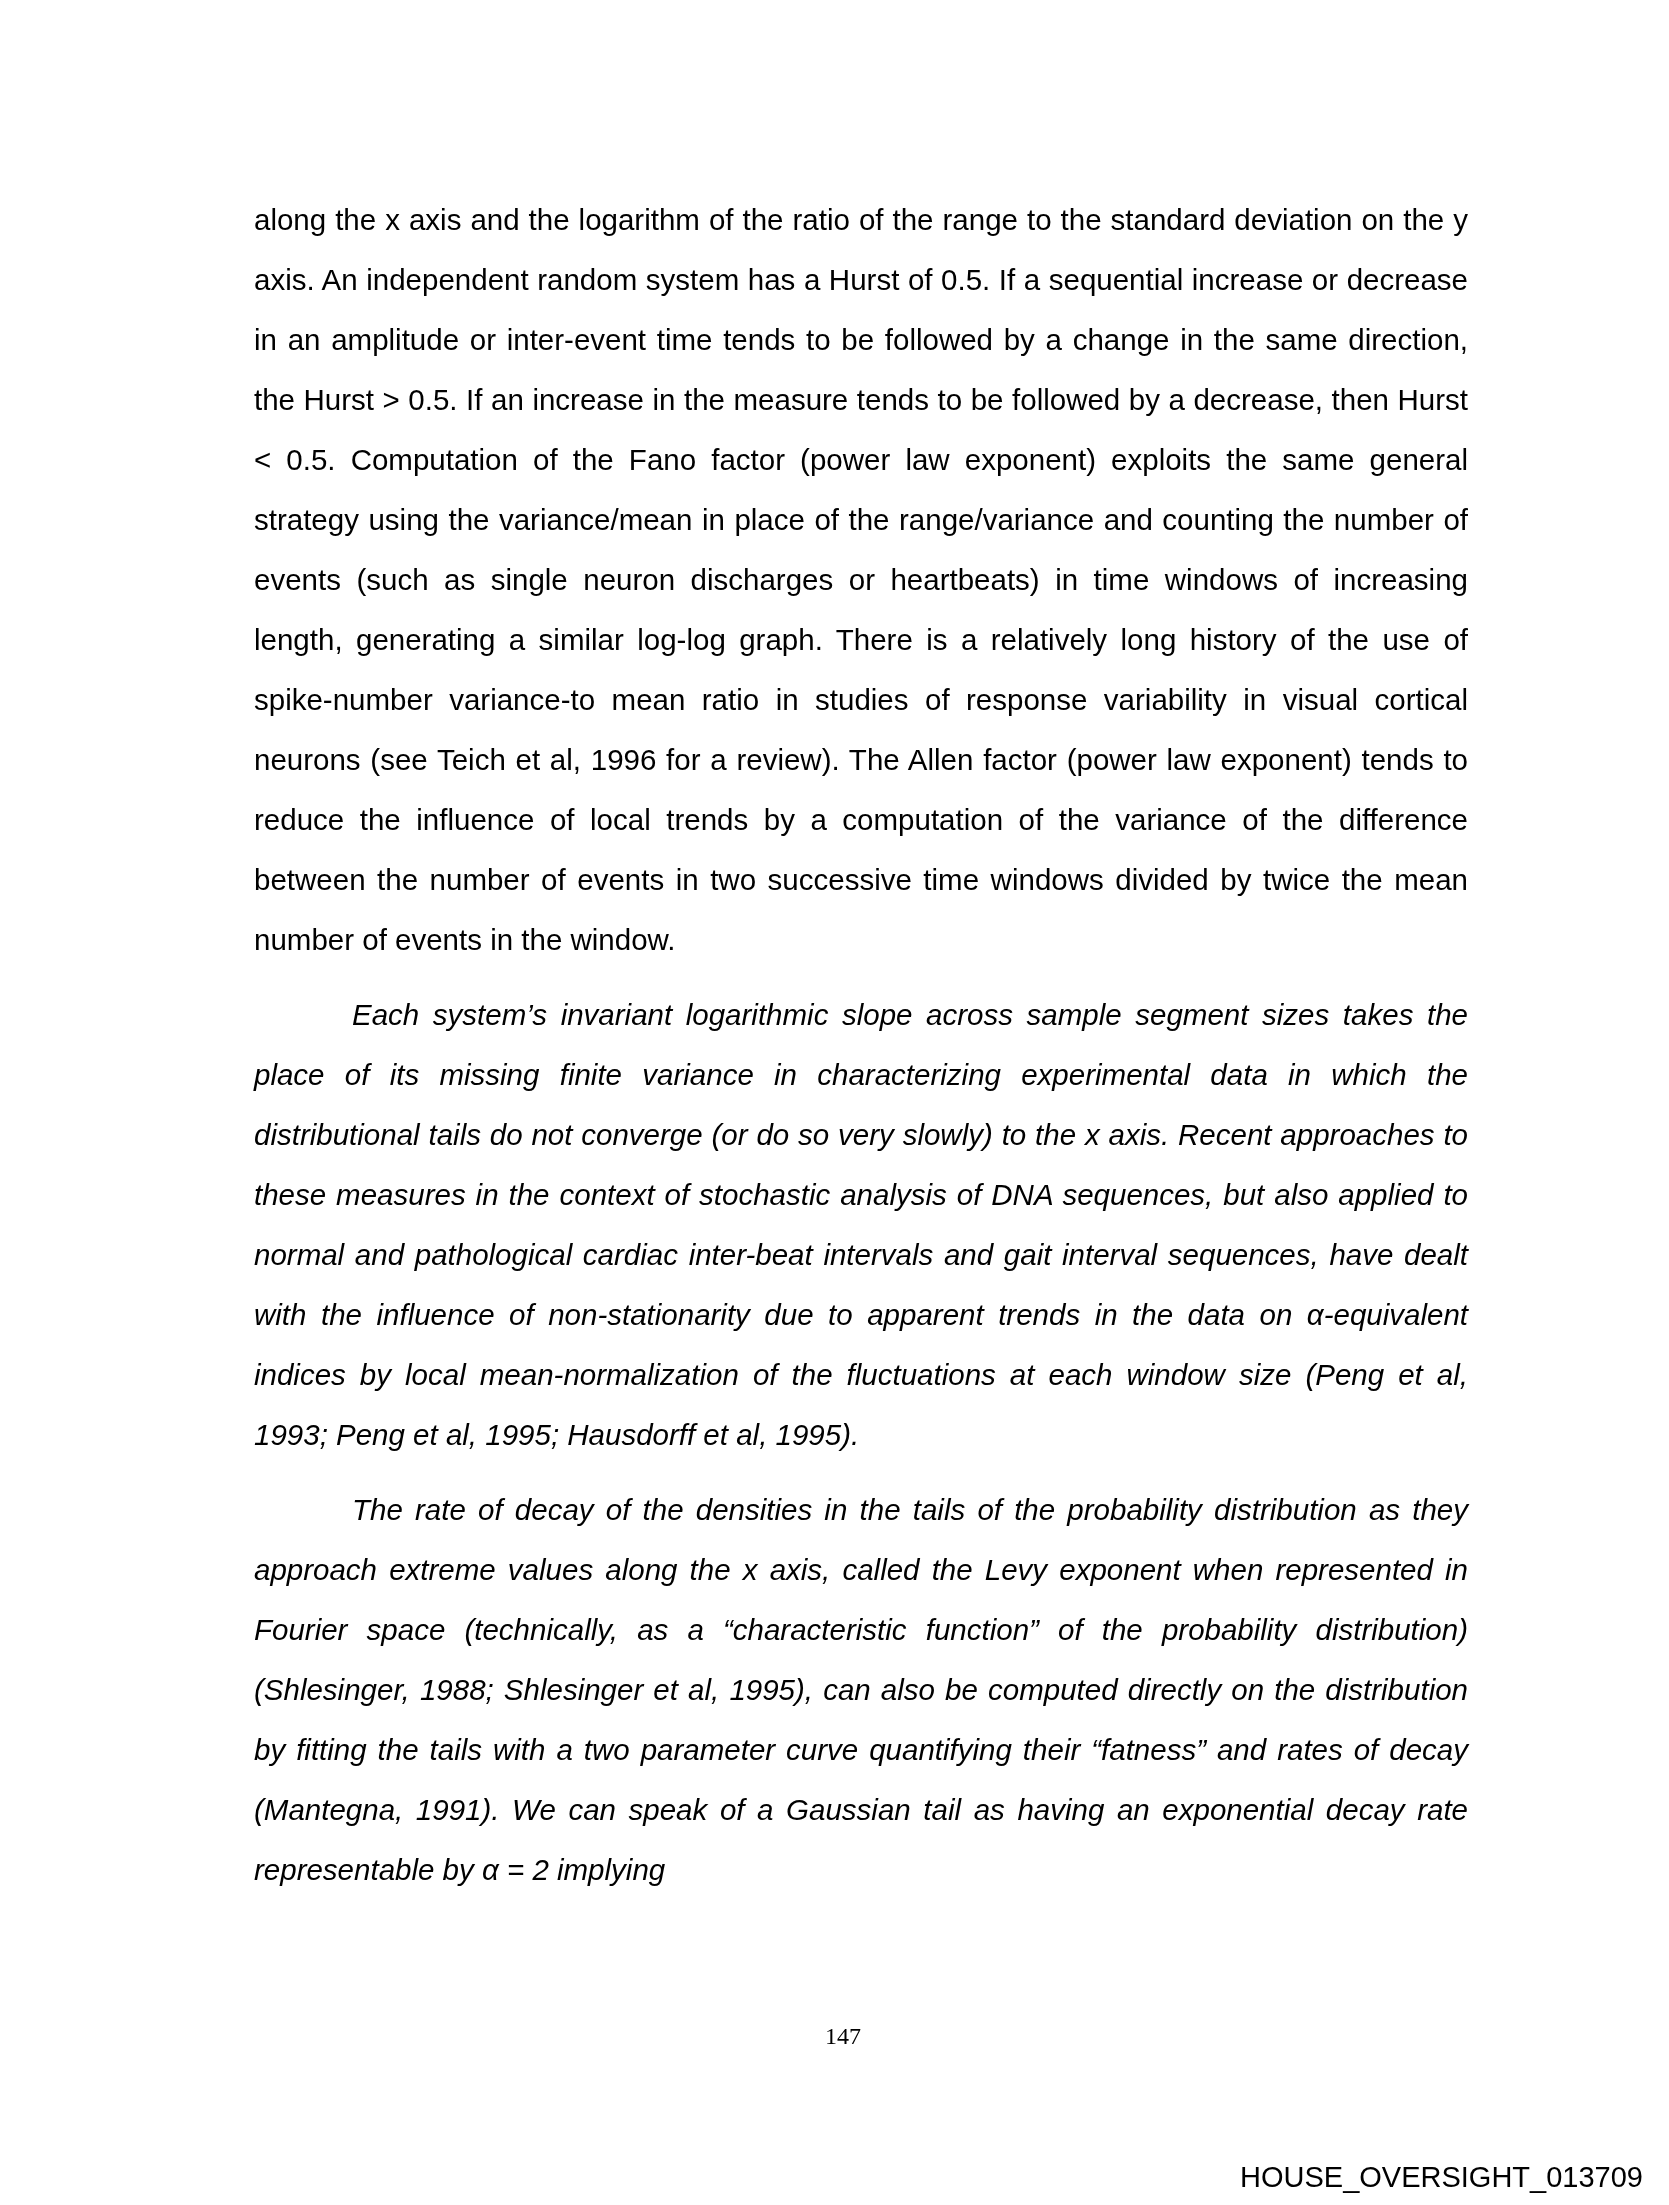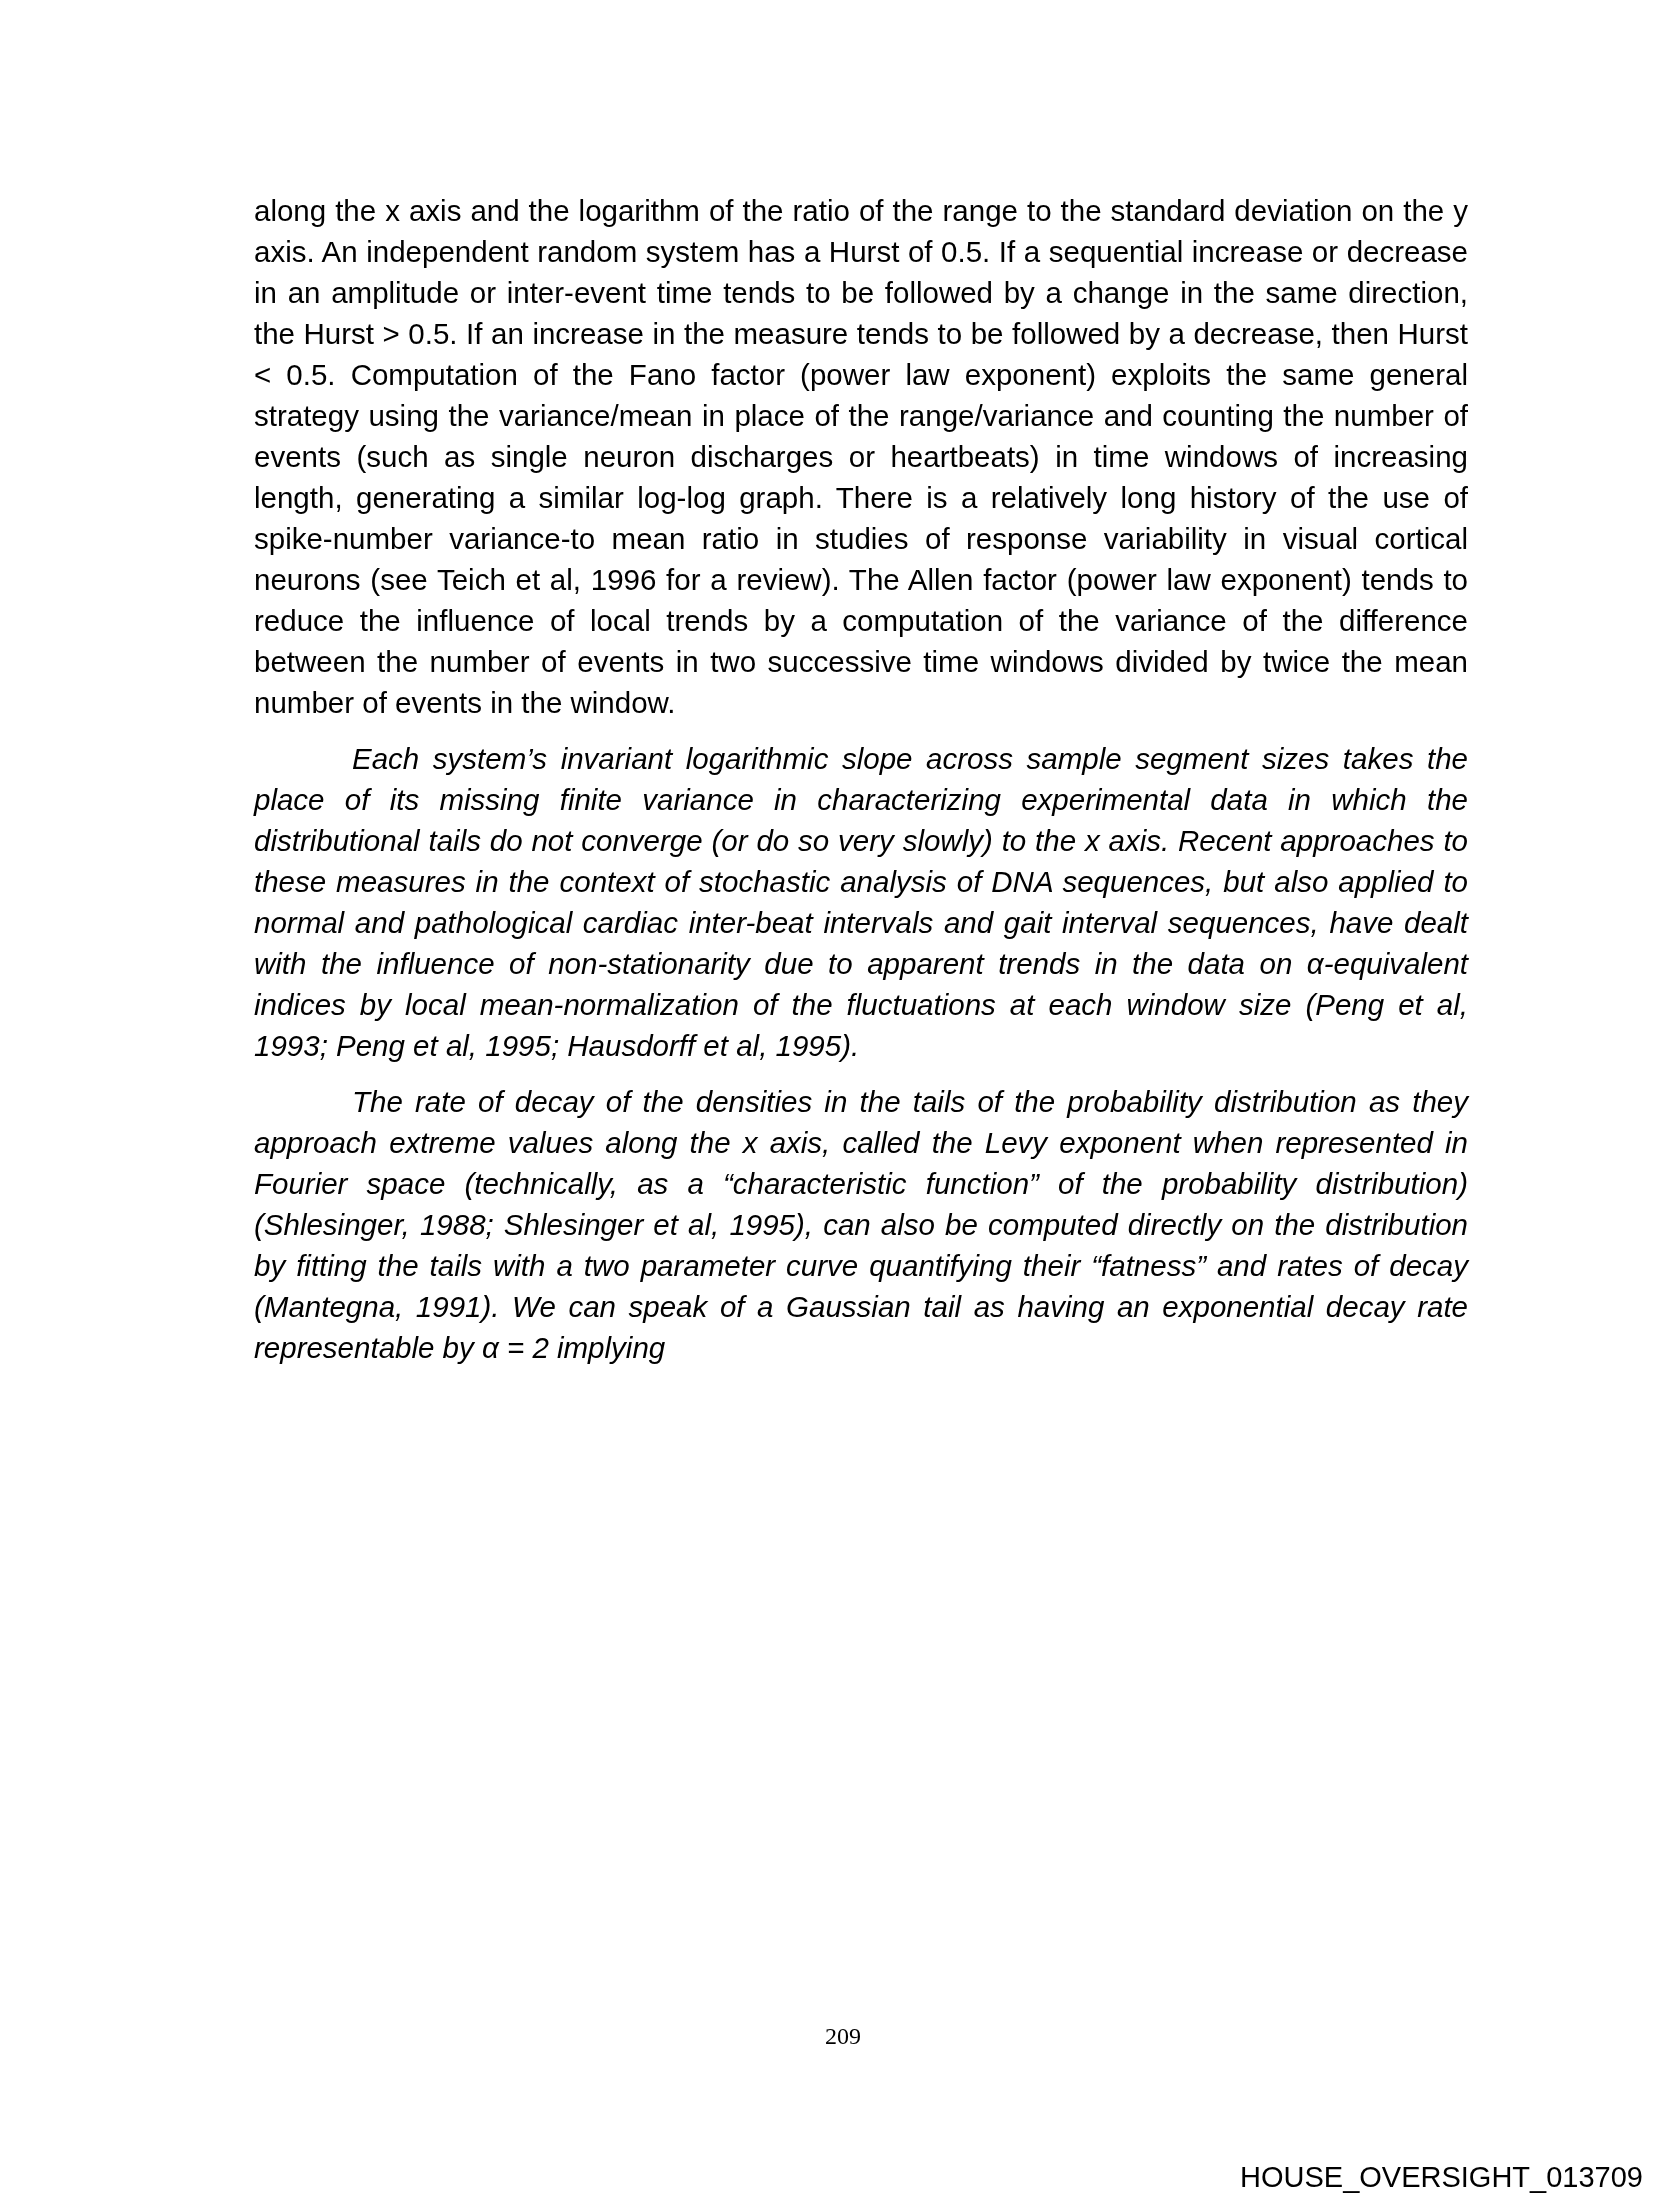--- a/index.html
+++ b/index.html
@@ -7,21 +7,21 @@
     width: 1669px; height: 2205px; position: relative; overflow: hidden;
     color: #000000;
   }
   .page {
     position: absolute; left: 0; top: 0; width: 1669px; height: 2205px; background: #ffffff;
   }
   .body-text {
     position: absolute; left: 254px; top: 190px; width: 1214px;
     font-family: "Liberation Sans", sans-serif;
     font-size: 29.5px;
-    line-height: 41px;
+    line-height: 60px;
     text-align: justify;
   }
   .para { margin: 0; }
   .para + .para { margin-top: 15px; }
   .indent { text-indent: 98px; font-style: italic; }
   .page-number {
     position: absolute; left: 825px; top: 2023px;
     font-family: "Liberation Serif", serif; font-size: 24px;
   }
   .bates {
@@ -31,16 +31,16 @@
 </style>
 </head>
 <body>
 
 <div class="page">
   <div class="body-text">
     <p class="para">along the x axis and the logarithm of the ratio of the range to the standard deviation on the y axis. An independent random system has a Hurst of 0.5. If a sequential increase or decrease in an amplitude or inter-event time tends to be followed by a change in the same direction, the Hurst &gt; 0.5. If an increase in the measure tends to be followed by a decrease, then Hurst &lt; 0.5. Computation of the Fano factor (power law exponent) exploits the same general strategy using the variance/mean in place of the range/variance and counting the number of events (such as single neuron discharges or heartbeats) in time windows of increasing length, generating a similar log-log graph. There is a relatively long history of the use of spike-number variance-to mean ratio in studies of response variability in visual cortical neurons (see Teich et al, 1996 for a review). The Allen factor (power law exponent) tends to reduce the influence of local trends by a computation of the variance of the difference between the number of events in two successive time windows divided by twice the mean number of events in the window.</p>
     <p class="para indent">Each system’s invariant logarithmic slope across sample segment sizes takes the place of its missing finite variance in characterizing experimental data in which the distributional tails do not converge (or do so very slowly) to the x axis. Recent approaches to these measures in the context of stochastic analysis of DNA sequences, but also applied to normal and pathological cardiac inter-beat intervals and gait interval sequences, have dealt with the influence of non-stationarity due to apparent trends in the data on α-equivalent indices by local mean-normalization of the fluctuations at each window size (Peng et al, 1993; Peng et al, 1995; Hausdorff et al, 1995).</p>
     <p class="para indent">The rate of decay of the densities in the tails of the probability distribution as they approach extreme values along the x axis, called the Levy exponent when represented in Fourier space (technically, as a “characteristic function” of the probability distribution) (Shlesinger, 1988; Shlesinger et al, 1995), can also be computed directly on the distribution by fitting the tails with a two parameter curve quantifying their “fatness” and rates of decay (Mantegna, 1991). We can speak of a Gaussian tail as having an exponential decay rate representable by α = 2 implying</p>
   </div>
-  <div class="page-number">209</div>
+  <div class="page-number">147</div>
   <div class="bates">HOUSE_OVERSIGHT_013709</div>
 </div>
 
 
 </body></html>

